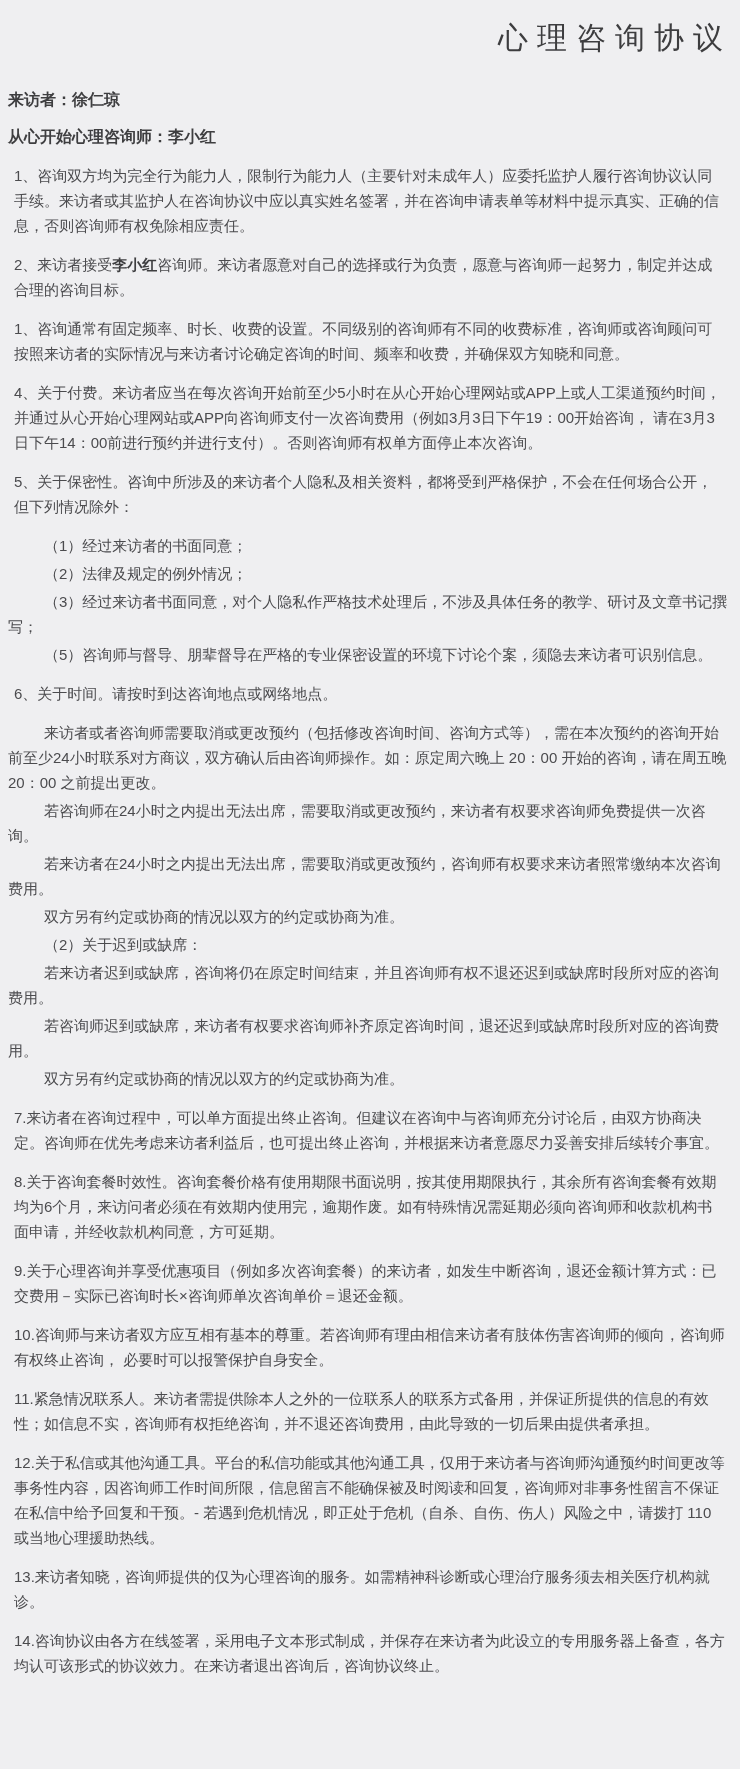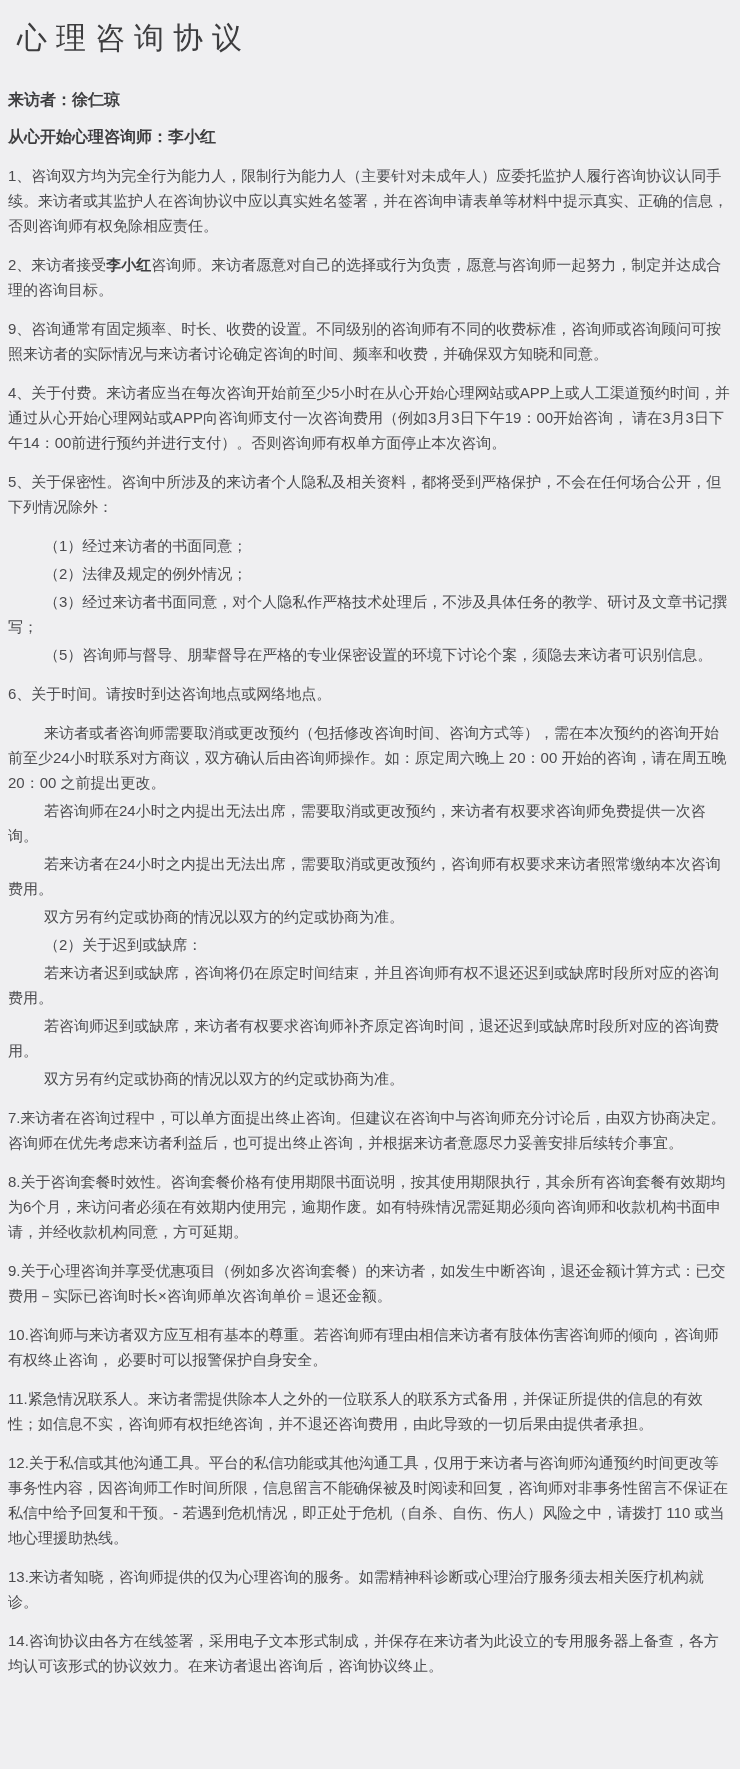--- a/index.html
+++ b/index.html
@@ -12,36 +12,36 @@
     width: 740px;
     min-height: 1769px;
     box-sizing: border-box;
     padding: 10px 8px 70px 8px;
     background: #efeff1;
   }
   .title {
     font-size: 30px;
     font-weight: 400;
     color: #3d3d3f;
-    text-align: left;
+    text-align: right;
     letter-spacing: 9px;
     text-indent: 9px;
     margin: 8px 0 30px 0;
   }
   .hdr {
     font-size: 16px;
     font-weight: 700;
     color: #3e3e40;
     line-height: 22px;
     margin: 0 0 15px 0;
   }
   .para {
     font-size: 15px;
     line-height: 25px;
-    margin: 14px 0;
+    margin: 14px 6px;
     color: #4b4b4e;
   }
   .para b { color: #3e3e40; }
   .sub {
     font-size: 15px;
     line-height: 25px;
     margin: 3px 0;
     text-indent: 36px;
     color: #4b4b4e;
   }
@@ -59,21 +59,21 @@
 
   <div class="clause">
     <p class="para">1、咨询双方均为完全行为能力人，限制行为能力人（主要针对未成年人）应委托监护人履行咨询协议认同手续。来访者或其监护人在咨询协议中应以真实姓名签署，并在咨询申请表单等材料中提示真实、正确的信息，否则咨询师有权免除相应责任。</p>
   </div>
 
   <div class="clause">
     <p class="para"><span>2、来访者接受</span><b>李小红</b><span>咨询师。来访者愿意对自己的选择或行为负责，愿意与咨询师一起努力，制定并达成合理的咨询目标。</span></p>
   </div>
 
   <div class="clause">
-    <p class="para">9、咨询通常有固定频率、时长、收费的设置。不同级别的咨询师有不同的收费标准，咨询师或咨询顾问可按照来访者的实际情况与来访者讨论确定咨询的时间、频率和收费，并确保双方知晓和同意。</p>
+    <p class="para">1、咨询通常有固定频率、时长、收费的设置。不同级别的咨询师有不同的收费标准，咨询师或咨询顾问可按照来访者的实际情况与来访者讨论确定咨询的时间、频率和收费，并确保双方知晓和同意。</p>
   </div>
 
   <div class="clause">
     <p class="para">4、关于付费。来访者应当在每次咨询开始前至少5小时在从心开始心理网站或APP上或人工渠道预约时间，并通过从心开始心理网站或APP向咨询师支付一次咨询费用（例如3月3日下午19：00开始咨询， 请在3月3日下午14：00前进行预约并进行支付）。否则咨询师有权单方面停止本次咨询。</p>
   </div>
 
   <div class="clause">
     <p class="para">5、关于保密性。咨询中所涉及的来访者个人隐私及相关资料，都将受到严格保护，不会在任何场合公开，但下列情况除外：</p>
     <p class="sub">（1）经过来访者的书面同意；</p>
     <p class="sub">（2）法律及规定的例外情况；</p>

